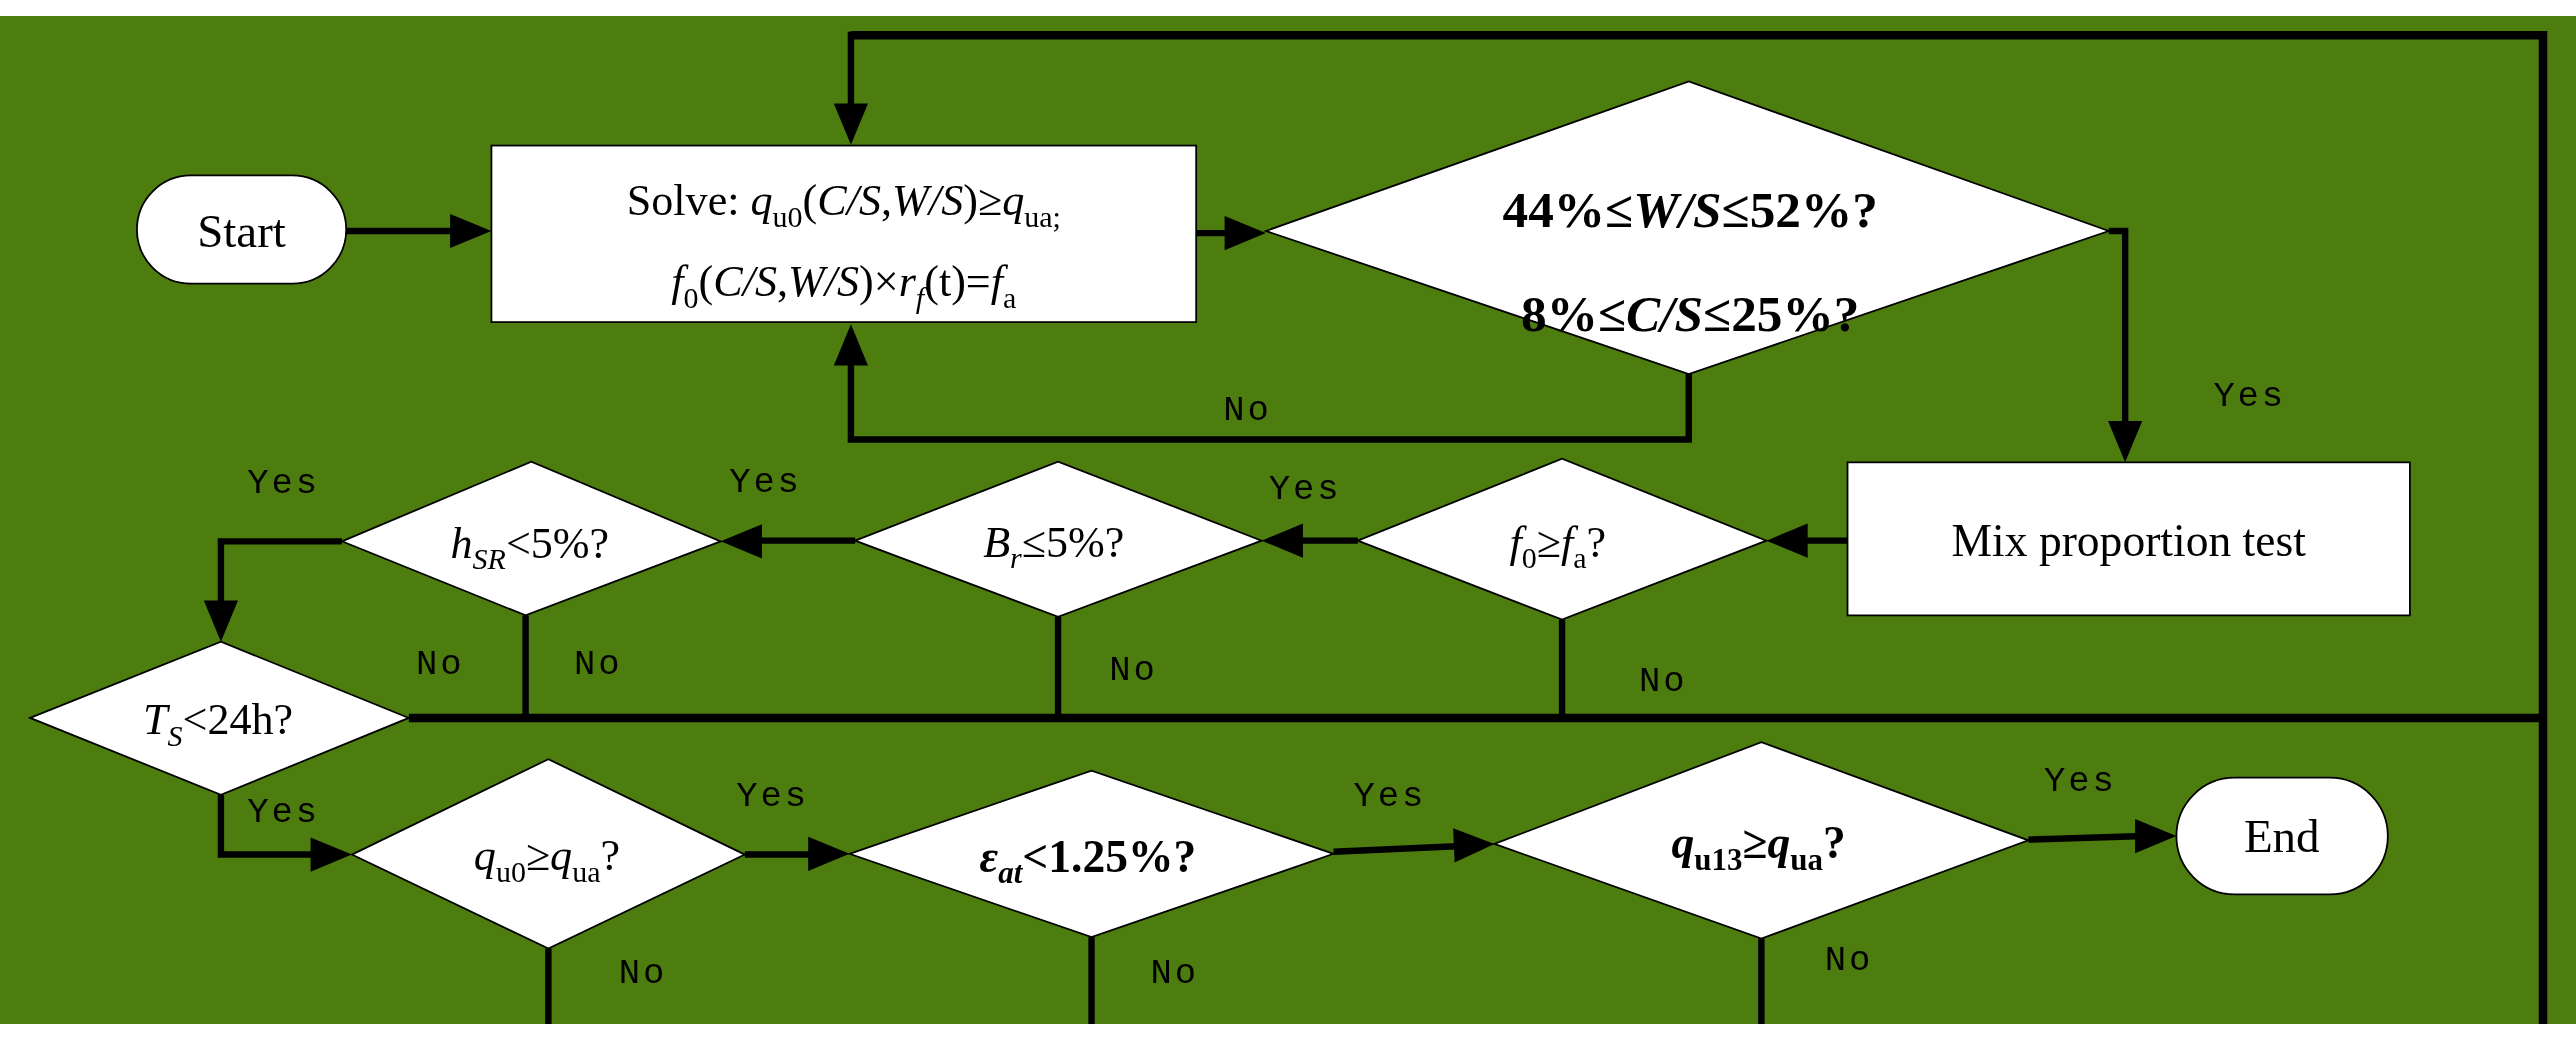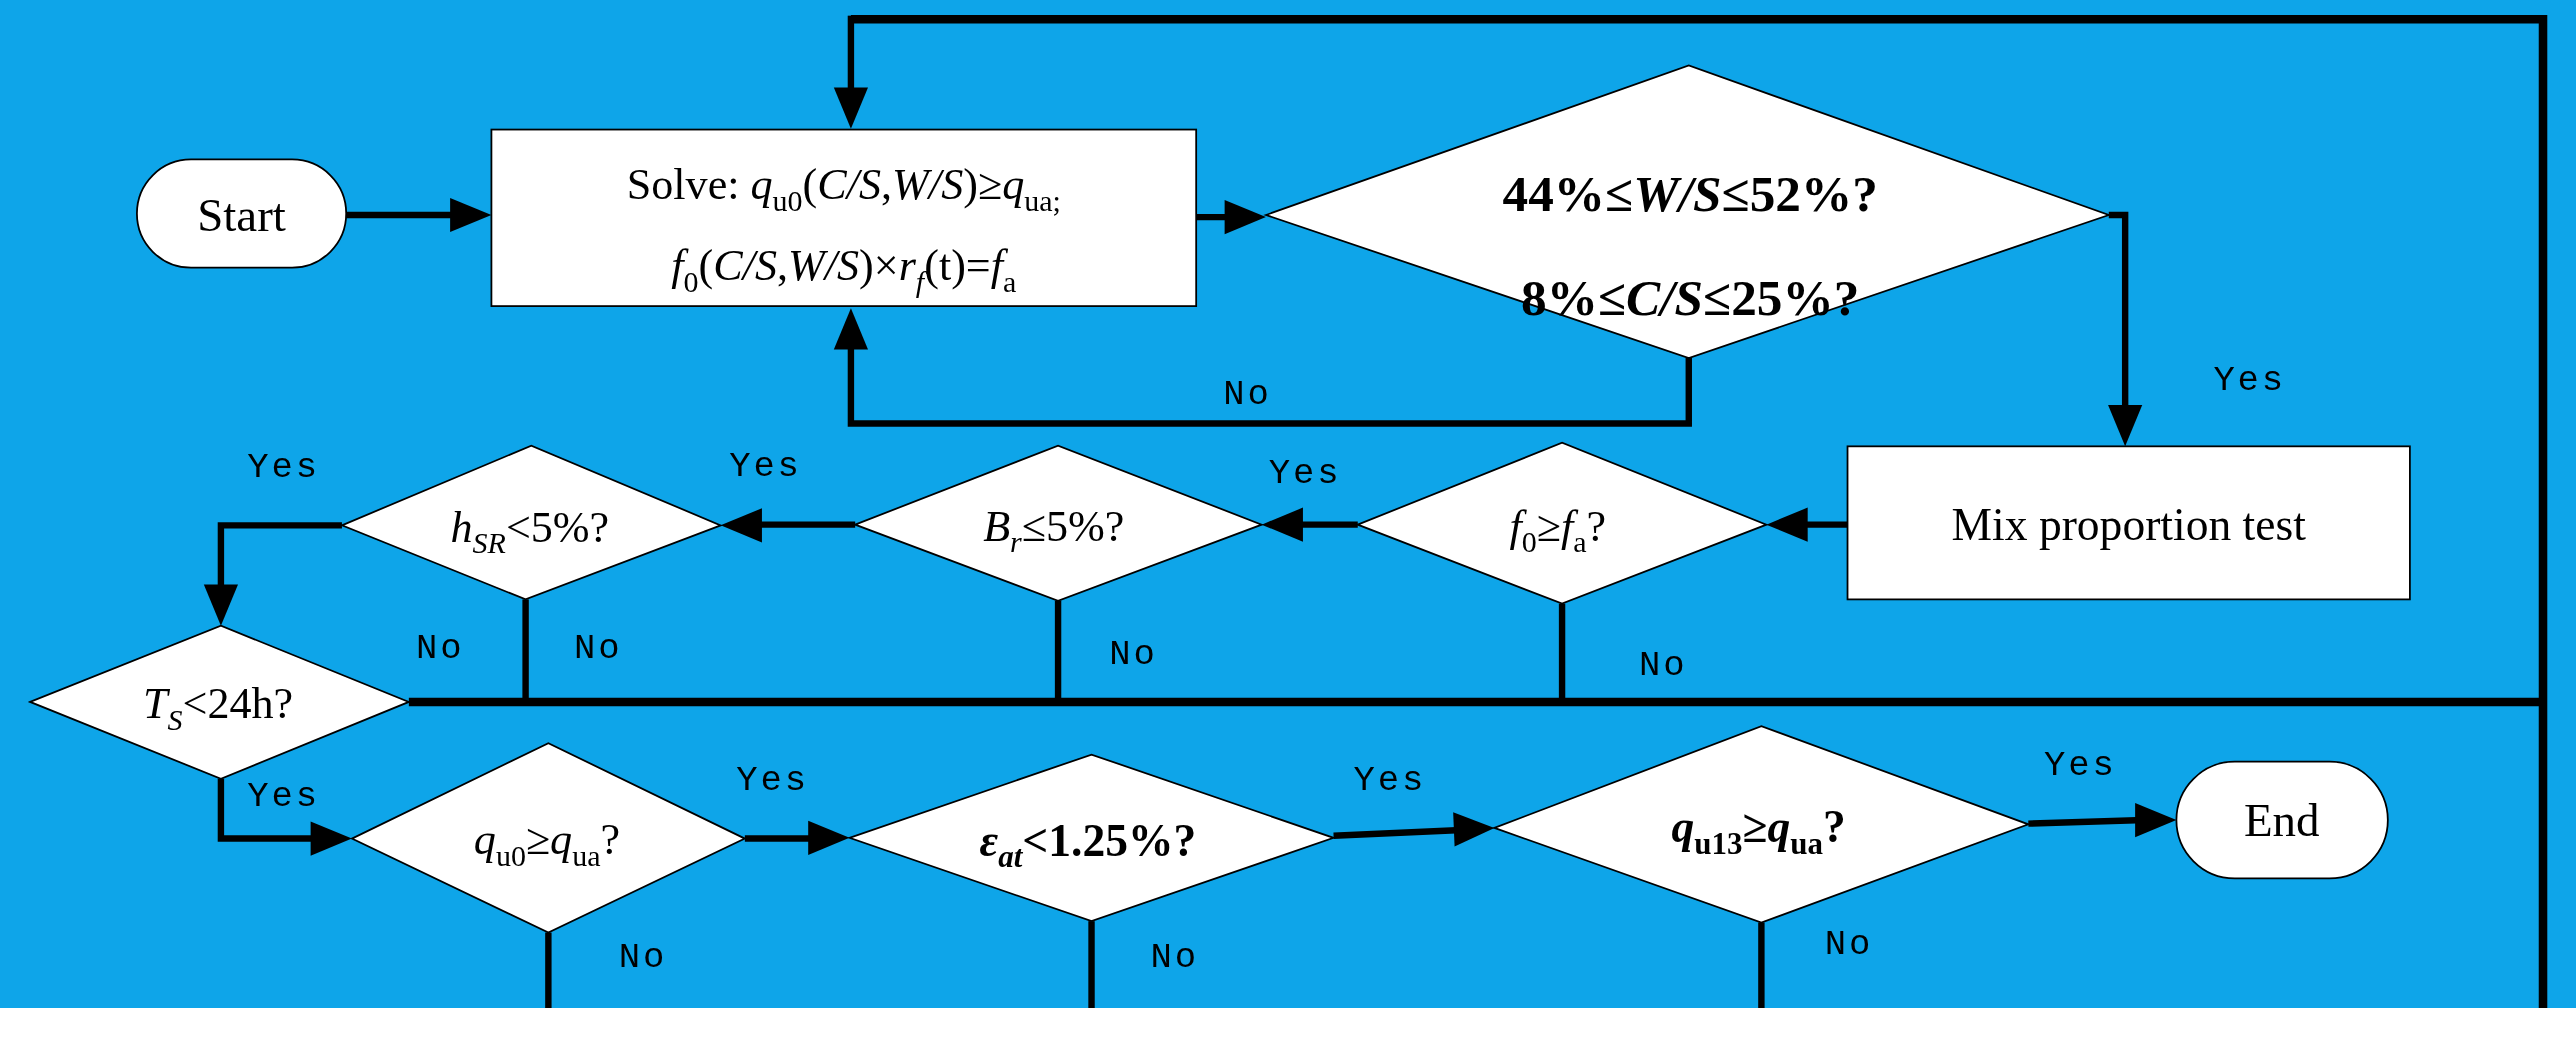--- a/index.html
+++ b/index.html
@@ -1,16 +1,16 @@
 <!DOCTYPE html>
 <html style="font-size:11.4px"><head>
 <meta charset="utf-8">
 <style>
   html,body{margin:0;padding:0;background:#ffffff;}
-  .page{width:2576px;height:1008px;position:relative;background:#0ea5e9;overflow:hidden;}
+  .page{width:2576px;height:1008px;position:relative;background:#4d7c0f;overflow:hidden;margin-top:16px;}
   svg{display:block;}
   text{font-family:"Liberation Serif",serif;fill:#000;}
   .node-label{font-size:66px;}
   .formula{font-size:62px;}
   .formula-lg{font-size:72px;font-weight:bold;}
   .formula-b{font-size:64px;font-weight:bold;}
   .mix-label{font-size:64px;}
   .edge-label{font-family:"Liberation Mono",monospace;font-size:50px;letter-spacing:4px;}
   .shape{fill:#ffffff;stroke:#000000;stroke-width:2.5;}
   .flow{fill:none;stroke:#000000;stroke-width:9;}

